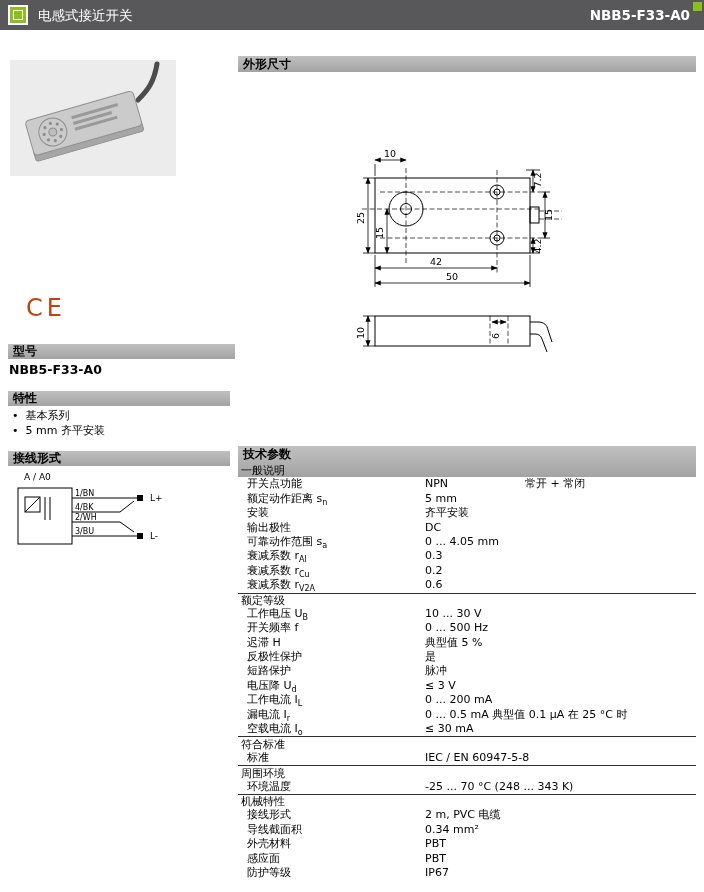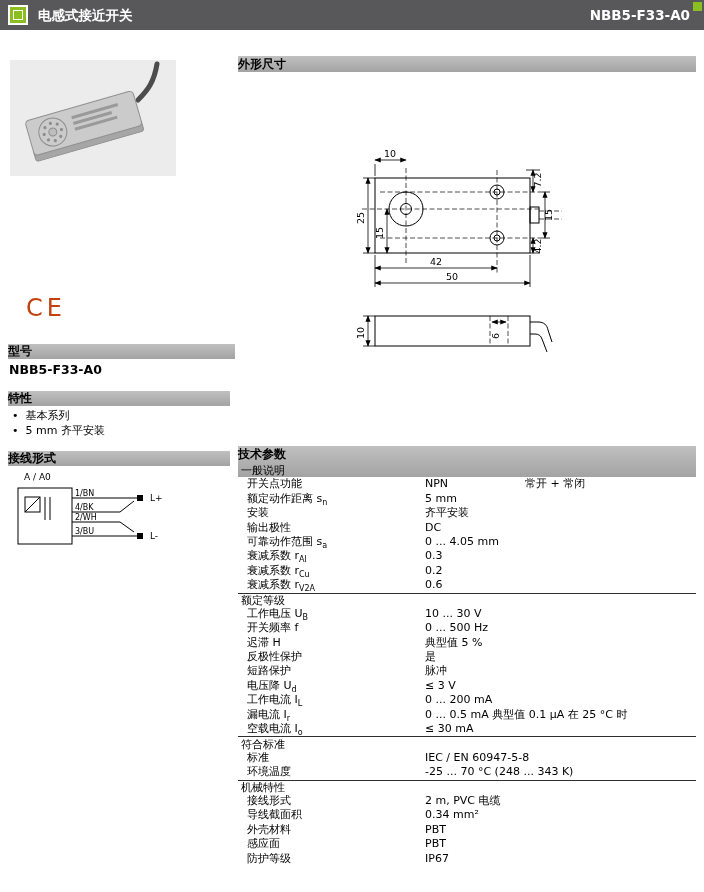--- a/index.html
+++ b/index.html
@@ -3,25 +3,25 @@
 <meta charset="utf-8">
 <style>
   *{margin:0;padding:0;box-sizing:border-box}
   html,body{background:#d8d8d8}
   body{font-family:"DejaVu Sans","Liberation Sans",sans-serif;color:#000}
   .page{position:relative;width:704px;height:892px;background:#fff;margin:0 auto;overflow:hidden;outline:1px solid #c2c2c2}
 
   .header{position:absolute;left:0;top:0;width:100%;height:30px;background:#58585a}
   .logo{position:absolute;left:8px;top:5px;width:20px;height:20px;background:#8bbf21;border:2px solid #fff}
   .logo::after{content:"";position:absolute;left:3px;top:3px;right:3px;bottom:3px;border:1.5px solid #fff}
-  .h-title{position:absolute;left:38px;top:0;line-height:30px;color:#fff;font-weight:bold;font-size:13.5px}
+  .h-title{position:absolute;left:38px;top:0;line-height:30px;color:#fff;font-weight:normal;font-size:13.5px}
   .h-part{position:absolute;right:14px;top:0;line-height:30px;color:#fff;font-weight:bold;font-size:13.5px}
   .corner{position:absolute;right:2px;top:2px;width:9px;height:9px;background:#8bbf21}
 
-  .secbar{position:absolute;background:linear-gradient(180deg,#c0c0c0,#a3a3a3);font-weight:bold;font-size:12px;height:15px;line-height:15px;color:#000}
+  .secbar{position:absolute;background:linear-gradient(180deg,#c0c0c0,#a3a3a3);font-weight:bold;font-size:12px;height:15px;line-height:15px;padding-left:5px;color:#000}
   .bar-model{left:8px;top:344px;width:227px}
   .bar-features{left:8px;top:391px;width:222px}
   .bar-conn{left:8px;top:451px;width:222px}
   .bar-dims{left:238px;top:56px;width:458px;height:16px;line-height:16px}
   .bar-tech{left:238px;top:446px;width:458px;height:31px;line-height:16px}
 
   .photo{position:absolute;left:10px;top:60px;width:166px;height:116px}
   .ce{position:absolute;left:26px;top:294px;font-size:24px;font-weight:normal;letter-spacing:4px;color:#c2410c}
   .model-text{position:absolute;left:9px;top:362px;font-size:12.5px;font-weight:bold}
   .features{position:absolute;left:12px;top:408px;font-size:11px;line-height:15px;list-style:none}
@@ -207,20 +207,21 @@
       <div class="tech-row"><span class="tech-label">开关频率 f</span><span class="tech-value">0 ... 500 Hz</span></div>
       <div class="tech-row"><span class="tech-label">迟滞 H</span><span class="tech-value">典型值 5 %</span></div>
       <div class="tech-row"><span class="tech-label">反极性保护</span><span class="tech-value">是</span></div>
       <div class="tech-row"><span class="tech-label">短路保护</span><span class="tech-value">脉冲</span></div>
       <div class="tech-row"><span class="tech-label">电压降 U<sub>d</sub></span><span class="tech-value">≤ 3 V</span></div>
       <div class="tech-row"><span class="tech-label">工作电流 I<sub>L</sub></span><span class="tech-value">0 ... 200 mA</span></div>
       <div class="tech-row"><span class="tech-label">漏电流 I<sub>r</sub></span><span class="tech-value">0 ... 0.5 mA 典型值 0.1 µA 在 25 °C 时</span></div>
       <div class="tech-row"><span class="tech-label">空载电流 I<sub>o</sub></span><span class="tech-value">≤ 30 mA</span></div>
       <div class="tech-group">符合标准</div>
       <div class="tech-row"><span class="tech-label">标准</span><span class="tech-value">IEC / EN 60947-5-8</span></div>
+      <div class="tech-group">周围环境</div>
       <div class="tech-row"><span class="tech-label">环境温度</span><span class="tech-value">-25 ... 70 °C (248 ... 343 K)</span></div>
       <div class="tech-group">机械特性</div>
       <div class="tech-row"><span class="tech-label">接线形式</span><span class="tech-value">2 m, PVC 电缆</span></div>
       <div class="tech-row"><span class="tech-label">导线截面积</span><span class="tech-value">0.34 mm²</span></div>
       <div class="tech-row"><span class="tech-label">外壳材料</span><span class="tech-value">PBT</span></div>
       <div class="tech-row"><span class="tech-label">感应面</span><span class="tech-value">PBT</span></div>
       <div class="tech-row"><span class="tech-label">防护等级</span><span class="tech-value">IP67</span></div>
     </div>
 
 </div>

